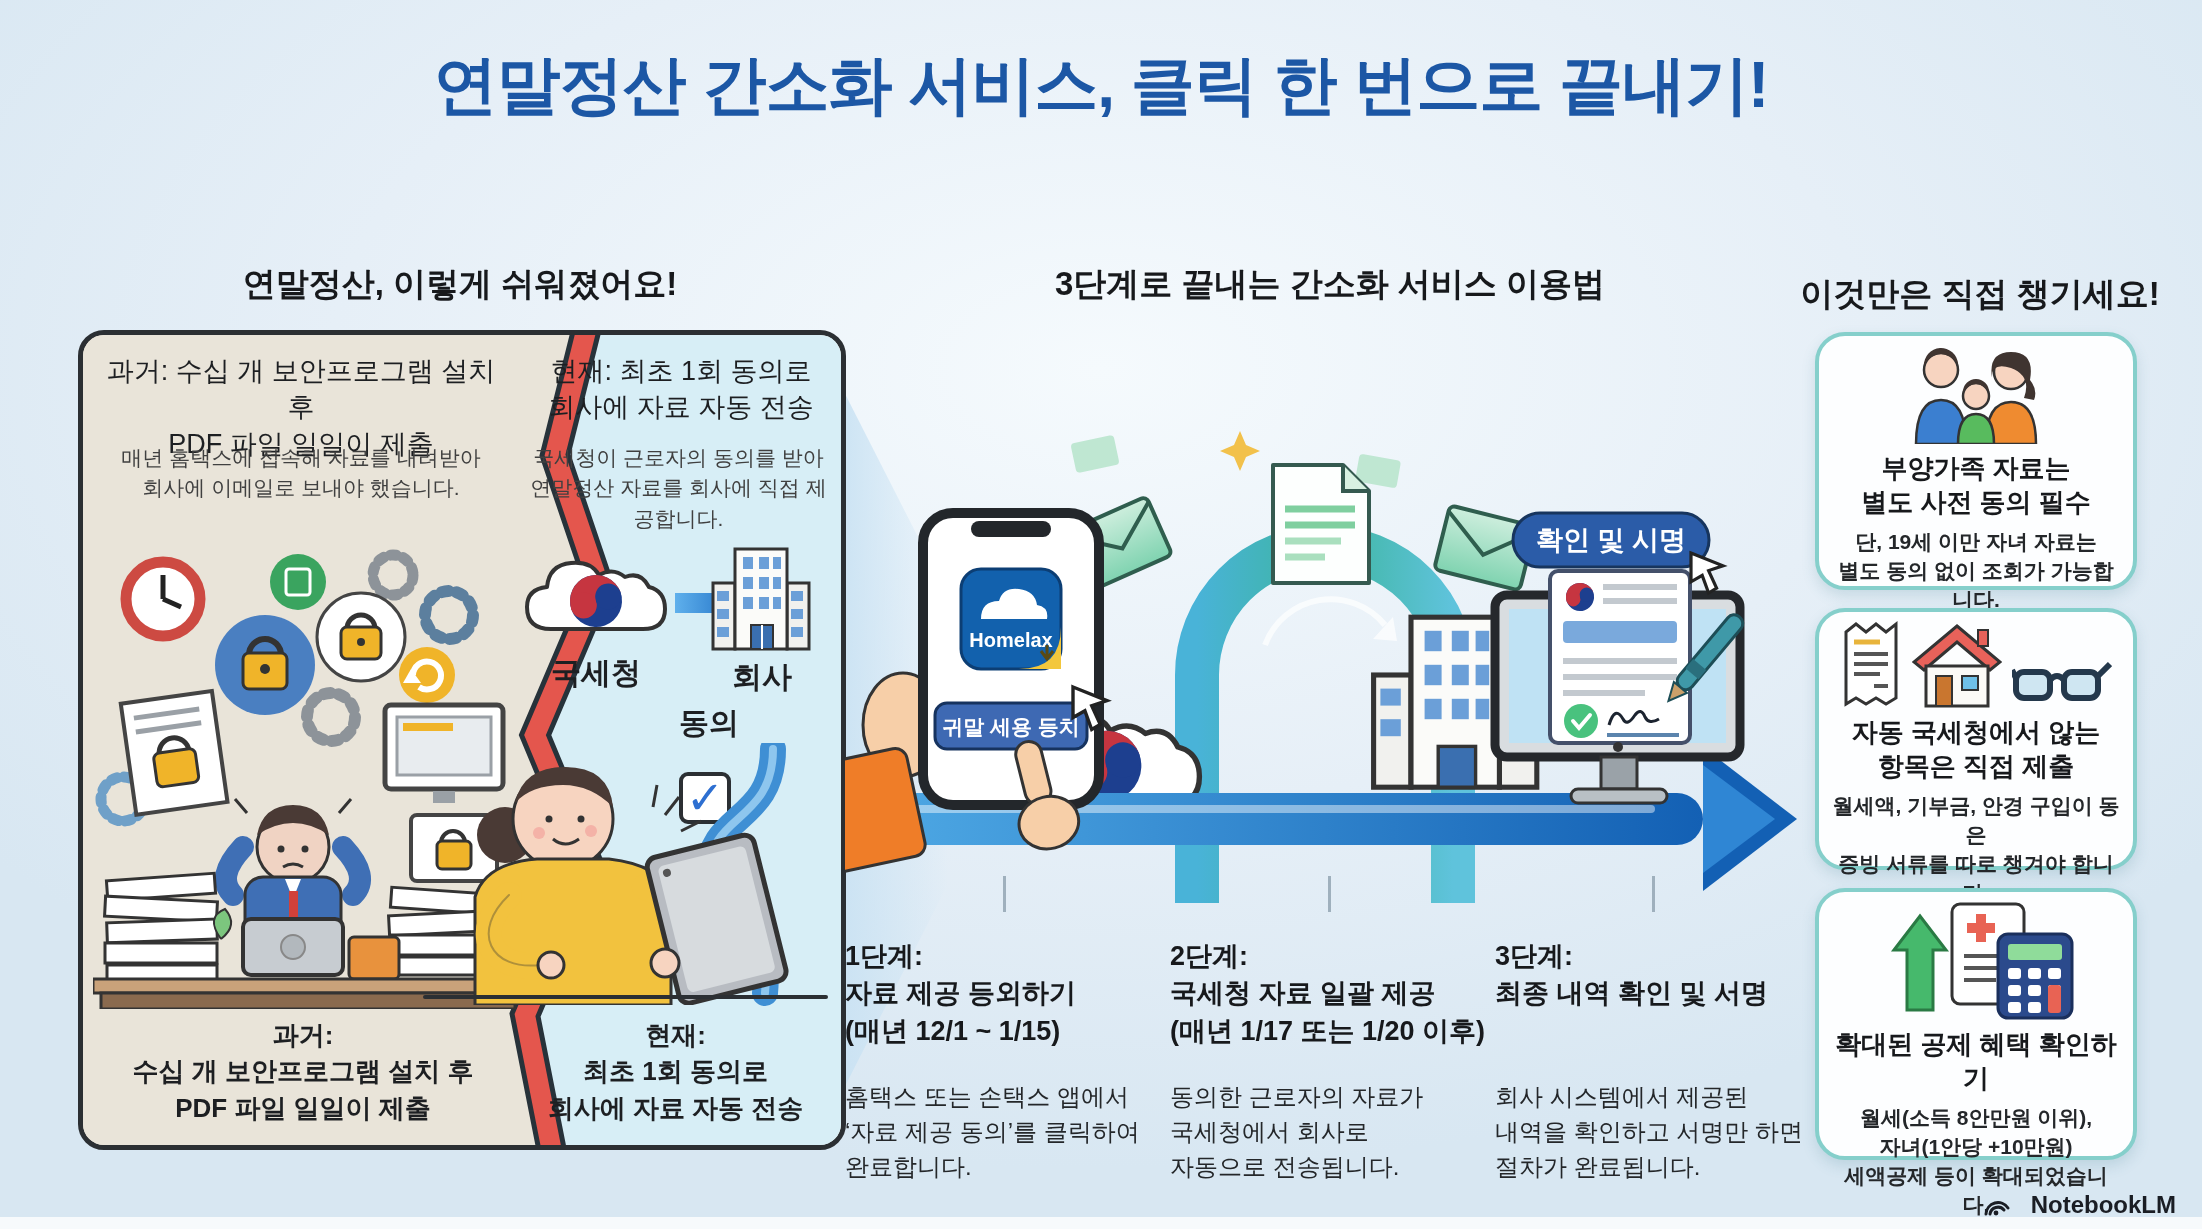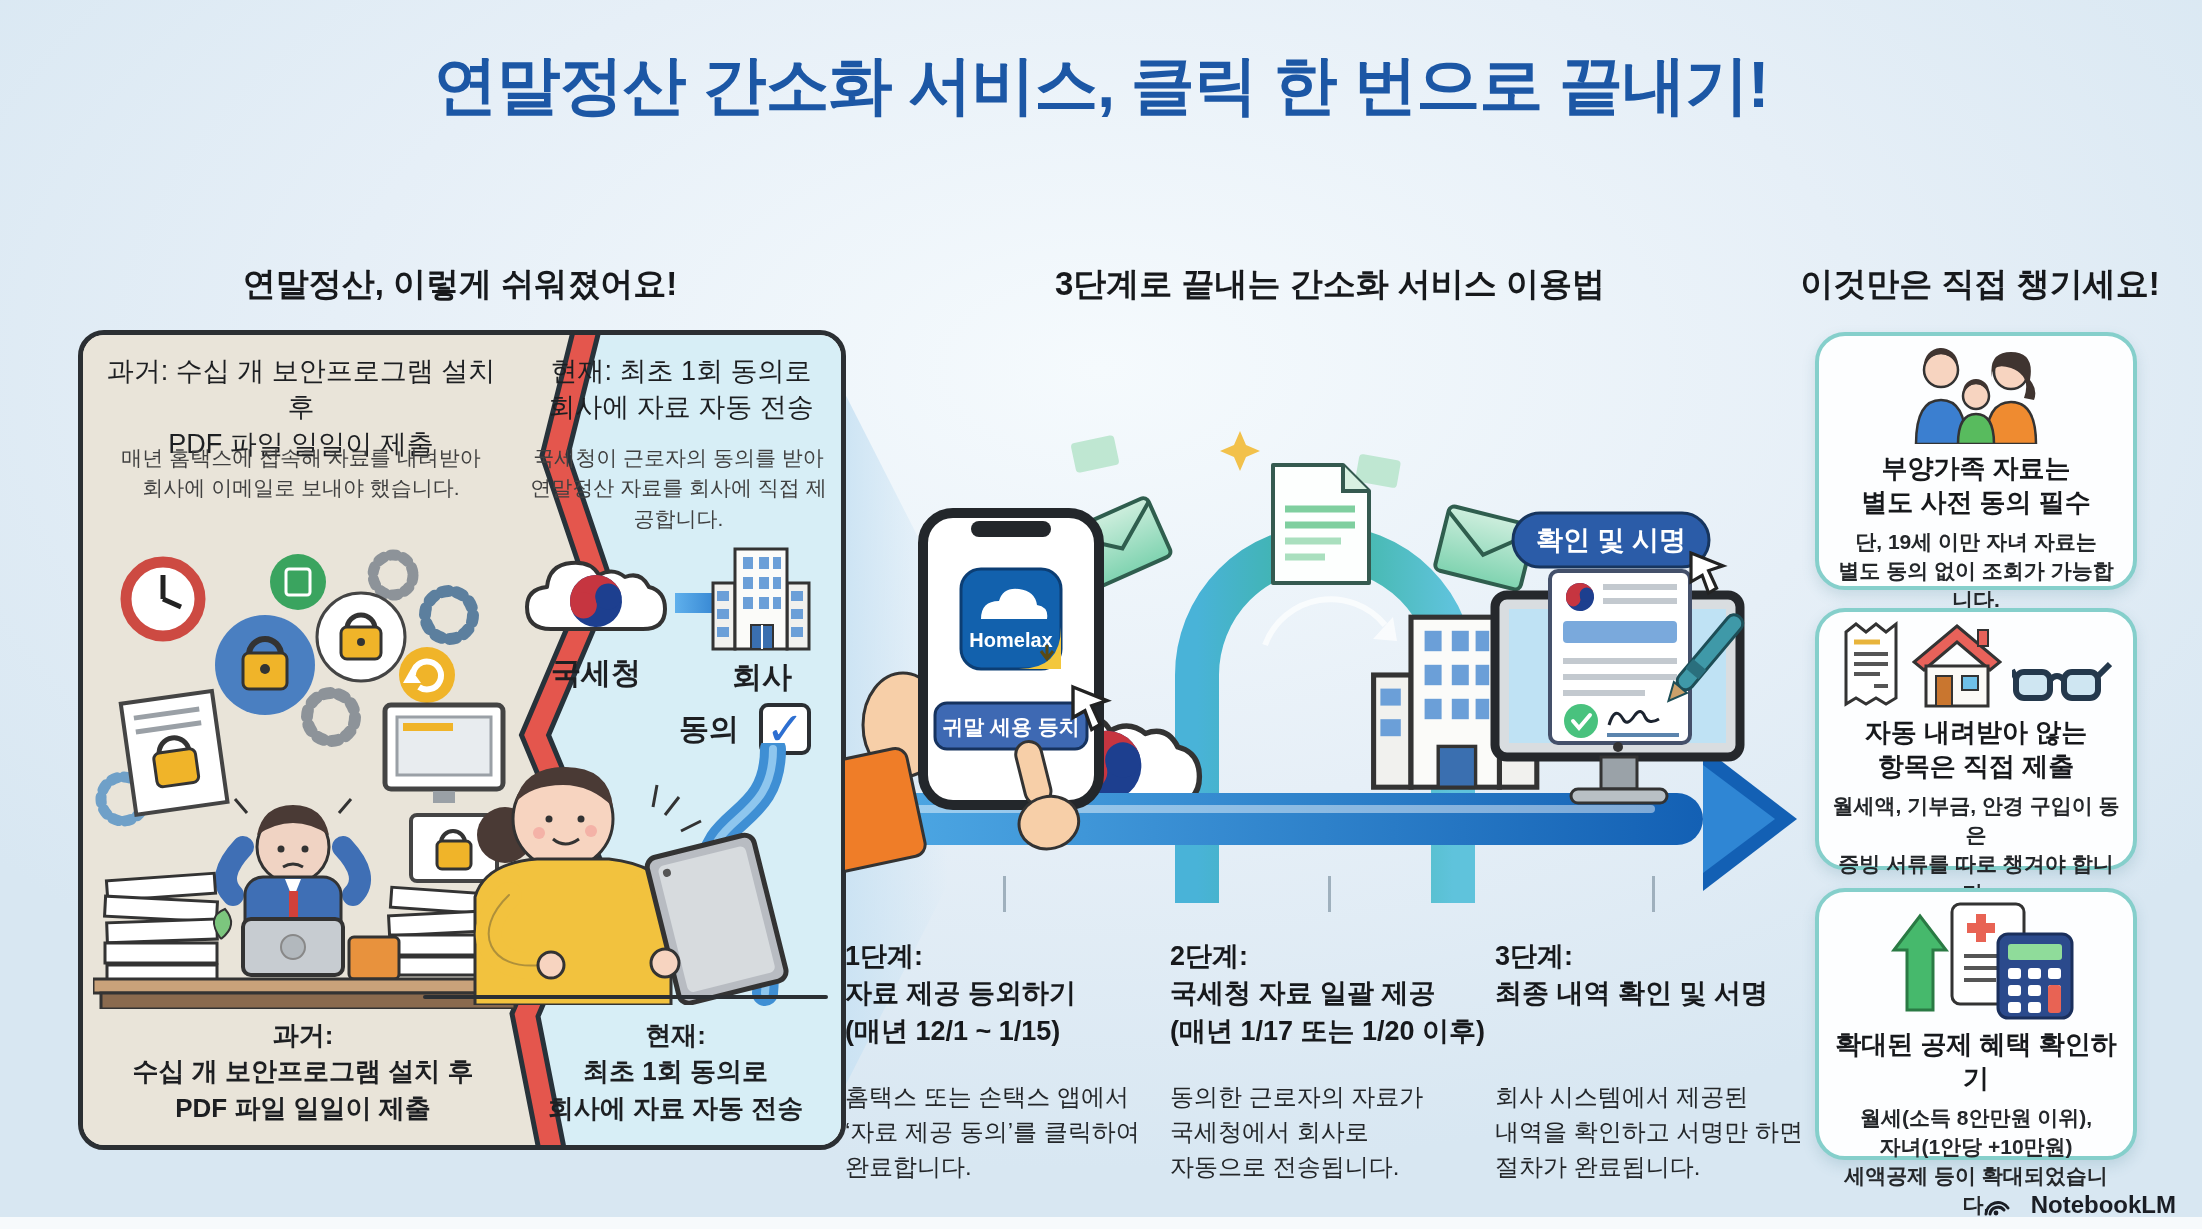--- a/index.html
+++ b/index.html
@@ -15,40 +15,40 @@
 
   .section-header{font-size:33px;font-weight:800;color:#17191c;text-align:center;}
 
   
   .left-header{left:120px;top:262px;width:680px;}
   .left-panel{left:78px;top:330px;width:758px;height:810px;border:5px solid #2b2f33;
     border-radius:26px;overflow:hidden;background:#e9e4d9;}
   .lp-title{font-size:27px;font-weight:400;color:#1d1f22;line-height:1.35;}
   .lp-desc{font-size:21px;font-weight:500;color:#404040;line-height:1.45;}
   .lp-bottom{font-size:26px;font-weight:800;color:#1d1f22;line-height:1.4;}
-  .consent-row{display:flex;align-items:center;gap:20px;}
+  .consent-row{display:flex;align-items:flex-start;gap:28px;flex-direction:column;}
   .consent-label{font-size:30px;font-weight:800;color:#1d1f22;}
   .checkbox{width:44px;height:44px;background:#fff;border:4px solid #2b2f33;border-radius:9px;
     display:flex;align-items:center;justify-content:center;font-size:46px;font-weight:800;color:#2d6fd1;line-height:1;}
   .table-line{height:4px;background:#2b2f33;border-radius:2px;}
 
   
   .middle-header{left:980px;top:262px;width:700px;}
   .step-tick{width:3px;height:36px;background:#9fb0bd;}
   .step-col{width:320px;}
   .step-heading{font-size:27px;font-weight:800;color:#17191c;line-height:1.38;min-height:118px;}
   .step-desc{font-size:24px;font-weight:500;color:#24272a;line-height:1.45;margin-top:24px;}
 
   
   .beam{left:838px;top:380px;width:110px;height:720px;
     background:linear-gradient(to right, rgba(201,226,243,.95), rgba(226,240,250,.05));
     clip-path:polygon(0 0,100% 30%,100% 70%,0 100%);}
 
   
-  .right-header{left:1790px;top:262px;width:380px;}
+  .right-header{left:1790px;top:272px;width:380px;}
   .card{left:1815px;width:322px;border:4px solid #85cfcb;border-radius:30px;background:#fdfeff;
     box-shadow:0 6px 14px rgba(60,120,140,.18);box-sizing:border-box;padding:8px 12px;text-align:center;}
   .card-icon{display:flex;justify-content:center;align-items:flex-end;margin-bottom:8px;}
   .card-title{font-size:26px;font-weight:800;color:#17191c;line-height:1.3;}
   .card-desc{font-size:21px;font-weight:600;color:#24272a;line-height:1.38;margin-top:8px;}
 
   .footer{right:26px;bottom:10px;display:flex;align-items:center;gap:18px;}
   .brand{font-size:24px;font-weight:700;color:#1a1d24;}
   .bottom-strip{left:0;bottom:0;width:2202px;height:12px;background:#f7fafc;}
 </style>
@@ -498,21 +498,21 @@
         <rect x="50" y="54" width="16" height="14" fill="#6fc0e8" stroke="#333" stroke-width="2"></rect>
       </svg>
       <svg width="100" height="50" viewBox="0 0 100 50">
         <rect x="4" y="14" width="34" height="26" rx="8" fill="#cfe6f2" stroke="#24384c" stroke-width="6"></rect>
         <rect x="52" y="14" width="34" height="26" rx="8" fill="#cfe6f2" stroke="#24384c" stroke-width="6"></rect>
         <path d="M38 22 q7 -8 14 0" fill="none" stroke="#24384c" stroke-width="6"></path>
         <path d="M86 18 L98 6" stroke="#24384c" stroke-width="6"></path>
         <path d="M4 20 L0 12" stroke="#24384c" stroke-width="6"></path>
       </svg>
     </div>
-    <div class="card-title pre">자동 내려받아 않는
+    <div class="card-title pre">자동 국세청에서 않는
 항목은 직접 제출</div>
     <div class="card-desc pre">월세액, 기부금, 안경 구입이 동은
 증빙 서류를 따로 챙겨야 합니다.</div>
   </div>
 
   <div class="abs card" style="top:888px;height:272px">
     <div class="card-icon">
       <svg width="200" height="120" viewBox="0 0 200 120">
         <g>
           <polygon points="18,50 44,16 70,50 57,50 57,110 31,110 31,50" fill="#46b96c" stroke="#2a7a44" stroke-width="3"></polygon>

